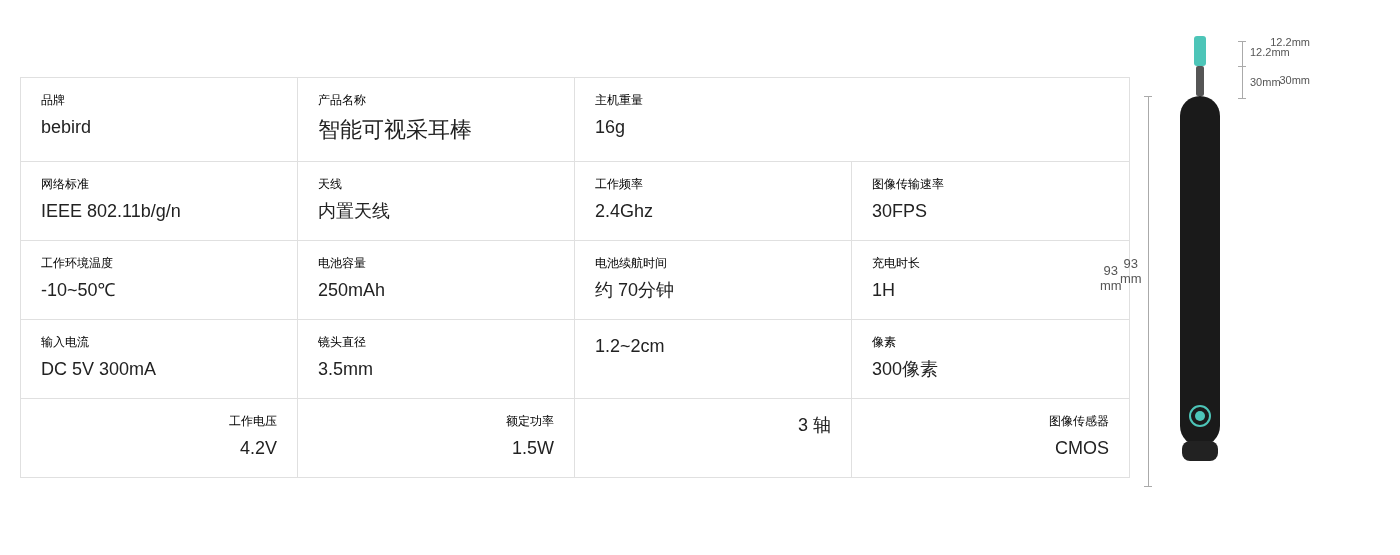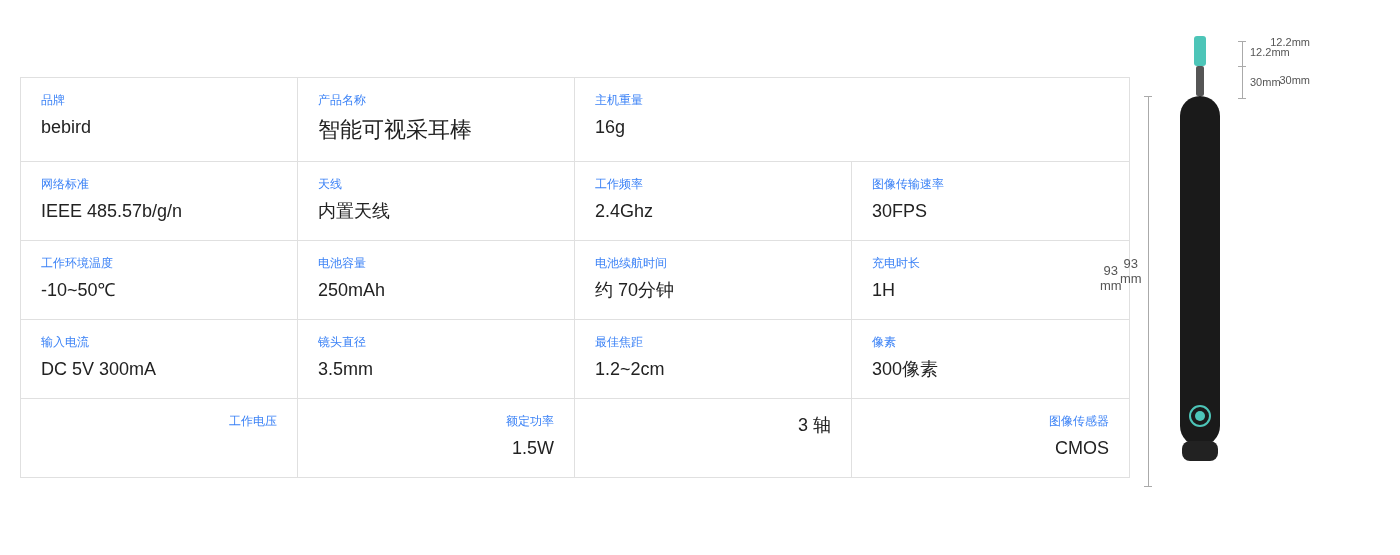--- a/index.html
+++ b/index.html
@@ -35,21 +35,21 @@
     }
     .spec-cell {
       padding: 14px 20px 16px 20px;
       border-right: 1px solid #e0e0e0;
     }
     .spec-cell:last-child {
       border-right: none;
     }
     .spec-label {
       font-size: 12px;
-      color: #3b82f6;
+      color: #000000;
       margin-bottom: 6px;
       line-height: 1.4;
     }
     .spec-value {
       font-size: 18px;
       color: #222;
       font-weight: 400;
       line-height: 1.4;
     }
     .spec-value.large {
@@ -81,21 +81,21 @@
           <div class="spec-value large">智能可视采耳棒</div>
         </div>
         <div class="spec-cell">
           <div class="spec-label">主机重量</div>
           <div class="spec-value">16g</div>
         </div>
       </div>
       <div class="spec-row">
         <div class="spec-cell">
           <div class="spec-label">网络标准</div>
-          <div class="spec-value">IEEE 485.57b/g/n</div>
+          <div class="spec-value">IEEE 802.11b/g/n</div>
         </div>
         <div class="spec-cell">
           <div class="spec-label">天线</div>
           <div class="spec-value">内置天线</div>
         </div>
         <div class="spec-cell">
           <div class="spec-label">工作频率</div>
           <div class="spec-value">2.4Ghz</div>
         </div>
         <div class="spec-cell">
@@ -124,31 +124,31 @@
       <div class="spec-row">
         <div class="spec-cell">
           <div class="spec-label">输入电流</div>
           <div class="spec-value">DC 5V 300mA</div>
         </div>
         <div class="spec-cell">
           <div class="spec-label">镜头直径</div>
           <div class="spec-value">3.5mm</div>
         </div>
         <div class="spec-cell">
-          <div class="spec-label">最佳焦距</div>
           <div class="spec-value">1.2~2cm</div>
         </div>
         <div class="spec-cell">
           <div class="spec-label">像素</div>
           <div class="spec-value">300像素</div>
         </div>
       </div>
       <div class="spec-row">
         <div class="spec-cell">
           <div class="spec-label">工作电压</div>
+          <div class="spec-value">4.2V</div>
         </div>
         <div class="spec-cell">
           <div class="spec-label">额定功率</div>
           <div class="spec-value">1.5W</div>
         </div>
         <div class="spec-cell">
           <div class="spec-value">3 轴</div>
         </div>
         <div class="spec-cell">
           <div class="spec-label">图像传感器</div>

